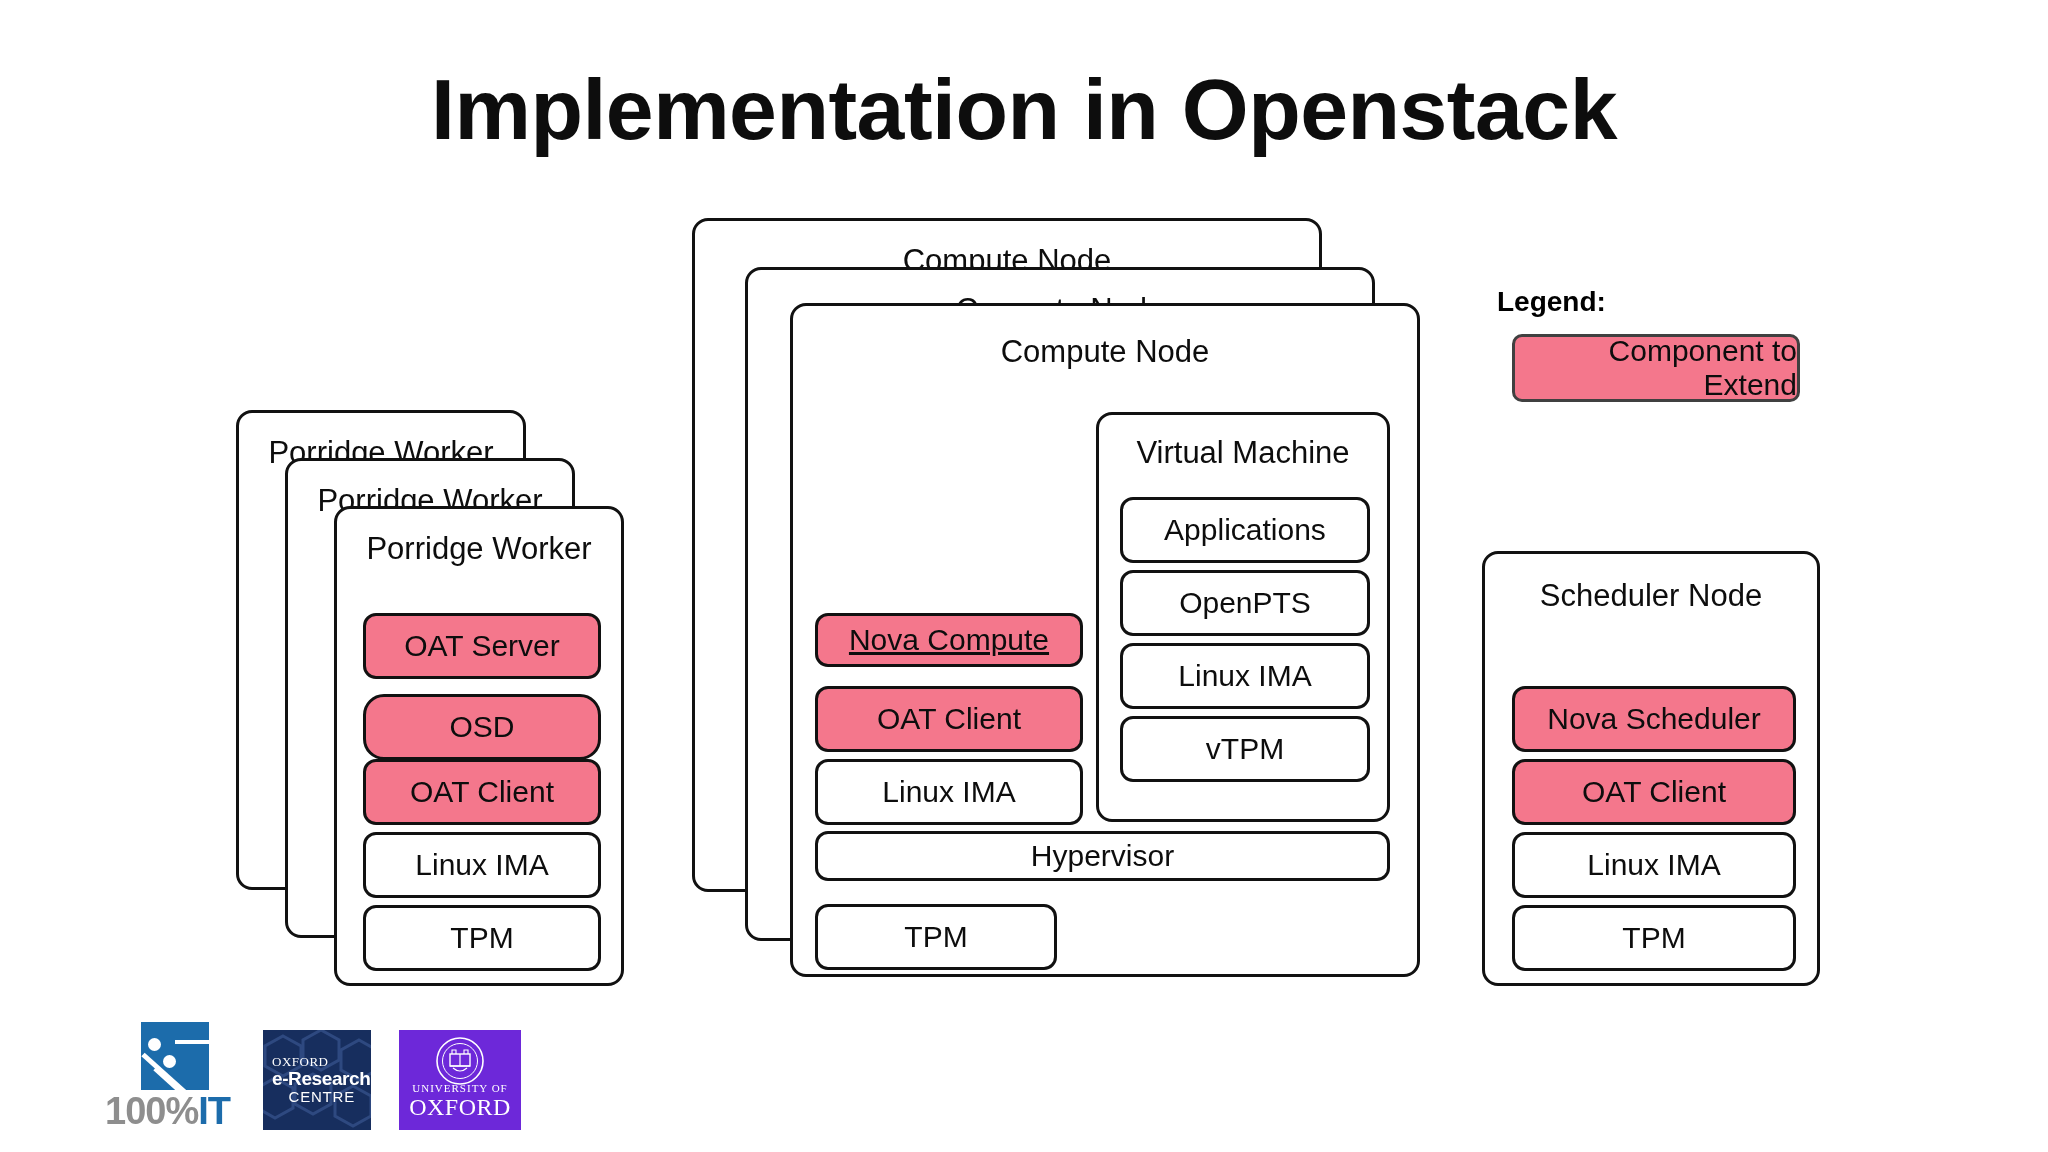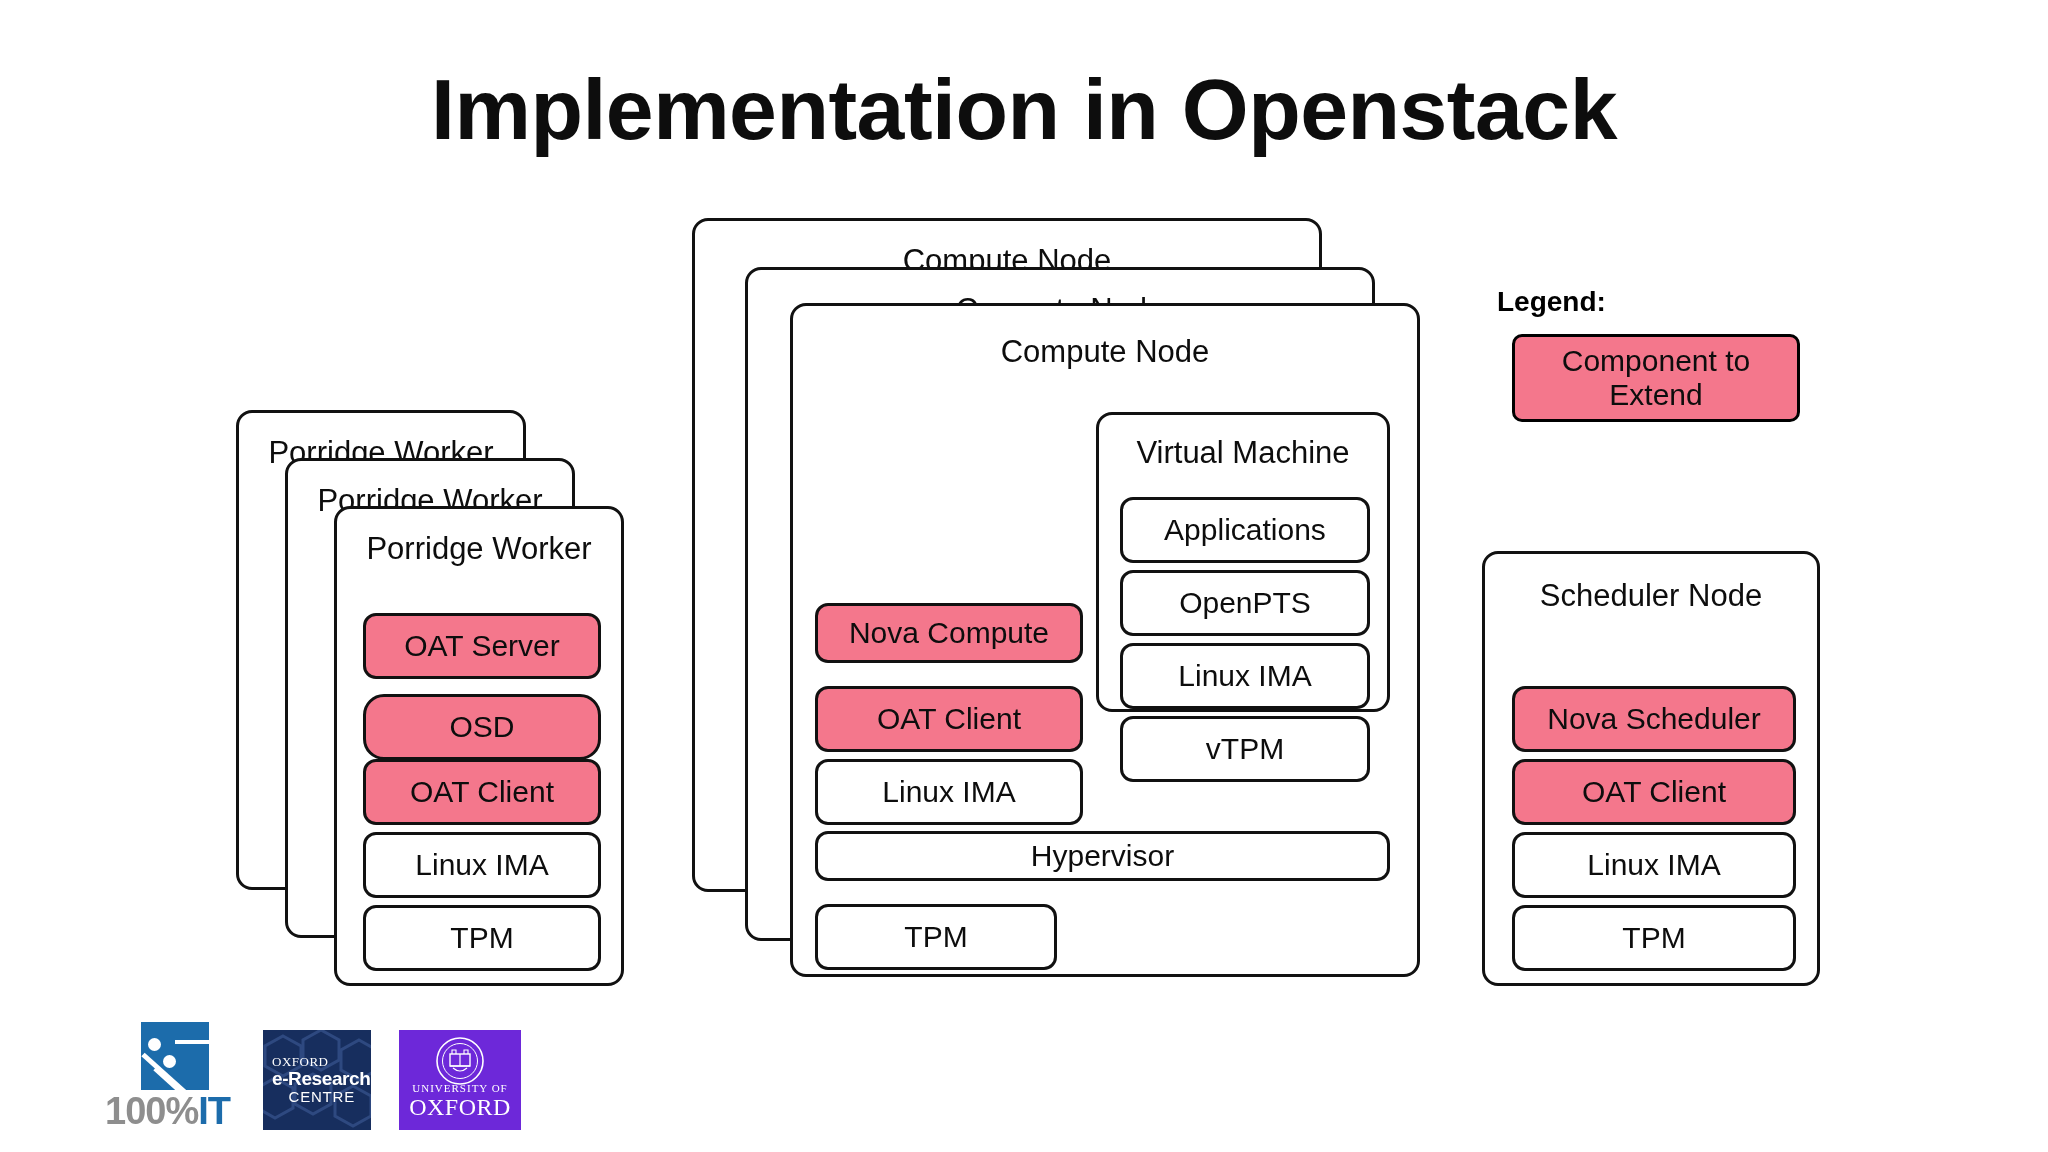--- a/index.html
+++ b/index.html
@@ -75,28 +75,28 @@
     top: 286px;
     font-size: 28px;
     font-weight: bold;
     color: #000000;
   }
   #legend-swatch {
     position: absolute;
     left: 1512px;
     top: 334px;
     width: 288px;
-    height: 88px;
-    border: 3px solid #000000;
+    height: 68px;
+    border: 3px solid #404040;
     border-radius: 10px;
     background: #f4778c;
     box-sizing: border-box;
     display: flex;
     flex-direction: column;
-    align-items: center;
+    align-items: flex-end;
     justify-content: center;
     line-height: 1.12;
     font-size: 30px;
     color: #0d0d0d;
   }
 
   
   #logo-bar {
     position: absolute;
     left: 100px;
@@ -261,31 +261,31 @@
   <div class="card-title" style="top:22px;">Compute Node</div>
 </div>
 
 <div class="card" style="left:745px; top:267px; width:630px; height:674px; z-index:2;">
   <div class="card-title" style="top:22px;">Compute Node</div>
 </div>
 
 <div class="card" style="left:790px; top:303px; width:630px; height:674px; z-index:3;">
   <div class="card-title" style="top:28px;">Compute Node</div>
 
-  <div class="pill pink" style="left:22px; top:297px; width:268px; height:60px;">
+  <div class="pill pink" style="left:22px; top:307px; width:268px; height:54px;text-decoration:underline;">
     <span>Nova Compute</span>
   </div>
   <div class="pill pink" style="left:22px; top:380px; width:268px; height:66px;">
     <span>OAT Client</span>
   </div>
   <div class="pill" style="left:22px; top:453px; width:268px; height:66px;">
     <span>Linux IMA</span>
   </div>
 
-  <div class="card" style="left:303px; top:106px; width:294px; height:300px; z-index:4;">
+  <div class="card" style="left:303px; top:106px; width:294px; height:410px; z-index:4;">
     <div class="card-title" style="top:20px;">Virtual Machine</div>
     <div class="pill" style="left:21px; top:82px; width:250px; height:66px;">
       <span>Applications</span>
     </div>
     <div class="pill" style="left:21px; top:155px; width:250px; height:66px;">
       <span>OpenPTS</span>
     </div>
     <div class="pill" style="left:21px; top:228px; width:250px; height:66px;">
       <span>Linux IMA</span>
     </div>

